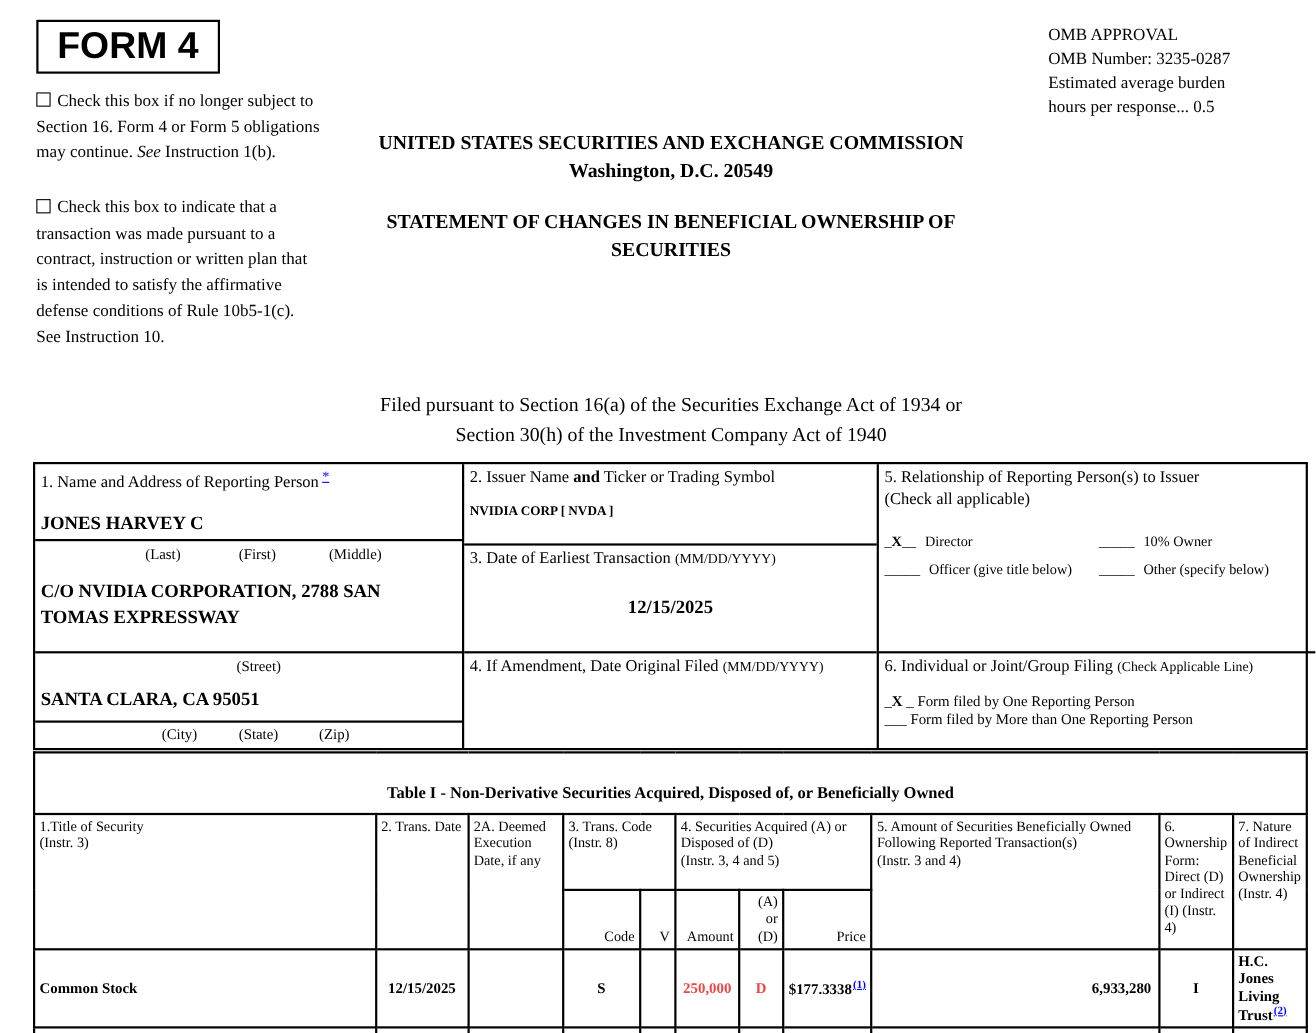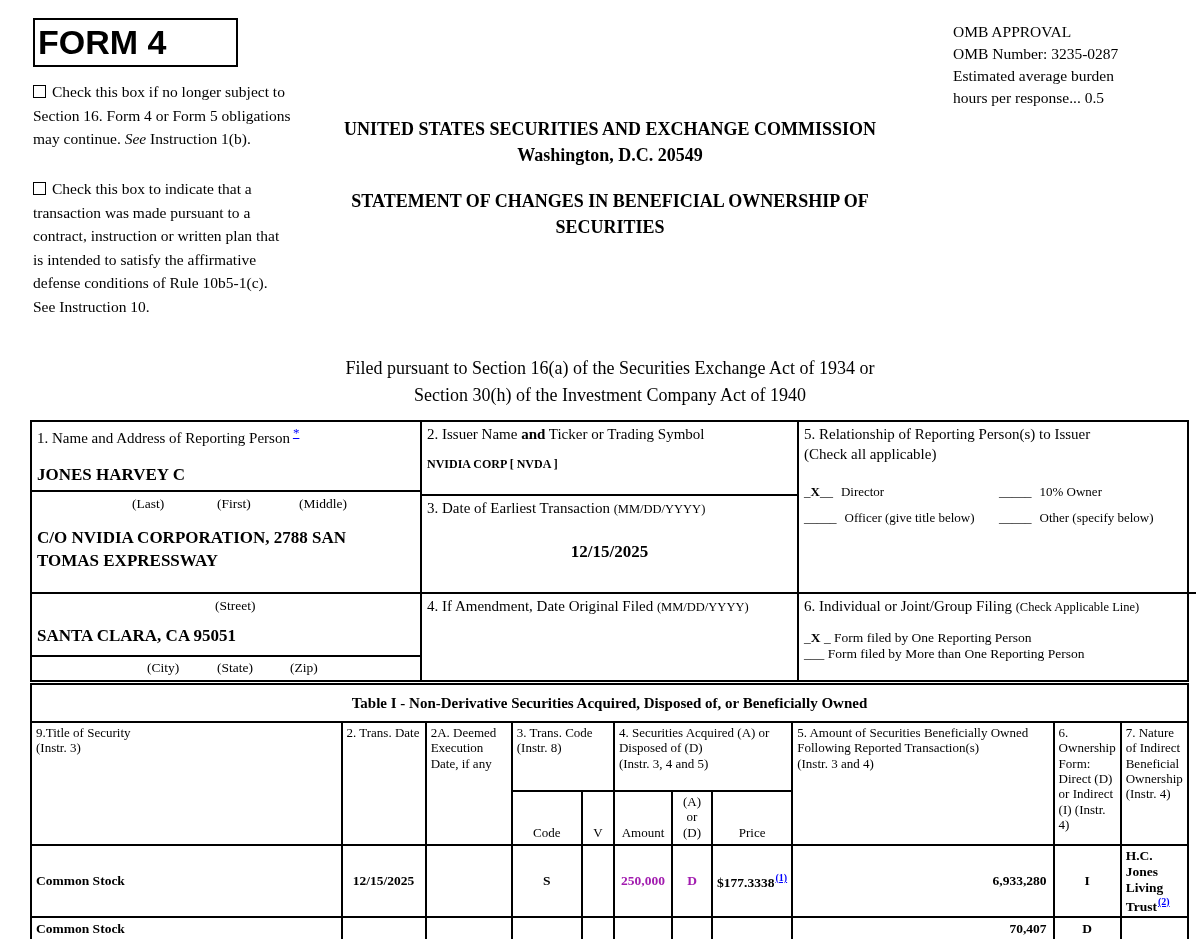--- a/index.html
+++ b/index.html
@@ -3,23 +3,23 @@
 <meta charset="utf-8">
 <style>
   * { margin:0; padding:0; box-sizing:border-box; }
   html,body { background:#fff; }
   .page {
     position:relative; width:1196px; height:939px; background:#fff;
     font-family:"Liberation Serif", serif; color:#000; overflow:hidden;
   }
   
   .formbox {
-    position:absolute; left:33px; top:18px; width:205px; height:49px;
+    position:absolute; left:33px; top:18px; width:167px; height:49px;
     border:2px solid #000; font-family:"Liberation Sans", sans-serif;
-    font-weight:bold; font-size:34px; line-height:44px; padding-left:3px;
+    font-weight:bold; font-size:34px; line-height:44px; padding-left:17px;
   }
   .para { position:absolute; left:33px; width:258px; font-size:15.5px; line-height:1.52; }
   .p1 { top:80px; }
   .p2 { top:177px; }
   .cb {
     display:inline-block; width:13px; height:13px; border:1.5px solid #000;
     vertical-align:-1px; margin-right:6px; background:#fff;
   }
   .omb { position:absolute; left:953px; top:21px; width:240px; font-size:15.5px; line-height:1.43; }
   .center-head { position:absolute; left:225px; width:770px; text-align:center; font-weight:bold; font-size:18px; line-height:1.45; }
@@ -40,29 +40,29 @@
   .sublabels span { position:absolute; top:0; }
   .ast { color:#0000ff; text-decoration:underline; font-size:13px; vertical-align:super; margin-left:3px; }
   .chkgrid { margin-top:20px; font-size:13px; }
   .chkrow { display:flex; margin-bottom:9px; }
   .chkrow .c1 { width:195px; }
   .chklabel { margin-left:8px; }
   .s6lines { margin-top:13px; font-size:13.5px; line-height:1.25; }
   
   .t1 { position:absolute; left:30px; top:683px; width:1159px; border-collapse:collapse; table-layout:fixed; font-size:13px; }
   .t1 td { border:2px solid #000; vertical-align:top; padding:2px 4px; line-height:1.18; overflow:hidden; }
-  .t1 .title-cell { text-align:center; font-weight:bold; font-size:15px; vertical-align:bottom; padding-bottom:8px; height:38px; }
+  .t1 .title-cell { text-align:center; font-weight:bold; font-size:15px; vertical-align:bottom; padding-bottom:8px; height:56px; }
   .t1 .hr1 td { height:69px; }
-  .t1 .hr2 td { height:45px; vertical-align:bottom; text-align:center; padding-bottom:4px; }
+  .t1 .hr2 td { height:45px; vertical-align:bottom; text-align:right; padding-bottom:4px; }
   .t1 .r1 td { height:63px; vertical-align:middle; font-weight:bold; font-size:13.5px; }
   .t1 .r2 td { height:23px; vertical-align:middle; font-weight:bold; font-size:13.5px; }
   .t1 .r1 td.nature { vertical-align:top; }
   .ctr { text-align:center; }
   .rgt { text-align:right; padding-right:6px !important;border-radius:10px; }
-  .red { color:#a21caf; }
+  .red { color:#ef4444; }
   .note { color:#0000ff; font-size:10px; text-decoration:underline; vertical-align:super; margin-left:1px; }
   b.x { font-weight:bold; }
 </style>
 </head>
 <body>
 
 <div class="page">
 
   <div class="formbox">
     <span>FORM 4</span>
@@ -178,21 +178,21 @@
         <col style="width:261px">
       <col style="width:67px">
         <col style="width:67px">
     </colgroup>
     <tbody>
         <tr>
       <td class="title-cell" colspan="11">Table I - Non-Derivative Securities Acquired, Disposed of, or Beneficially Owned</td>
     </tr>
     <tr class="hr1">
       <td rowspan="2">
-        <div>9.Title of Security</div>
+        <div>1.Title of Security</div>
         <div>(Instr. 3)</div>
       </td>
       <td rowspan="2">2. Trans. Date</td>
       <td rowspan="2">2A. Deemed Execution Date, if any</td>
       <td colspan="2">
         <div>3. Trans. Code</div>
         <div>(Instr. 8)</div>
       </td>
       <td colspan="3">
         <div>4. Securities Acquired (A) or Disposed of (D)</div>

